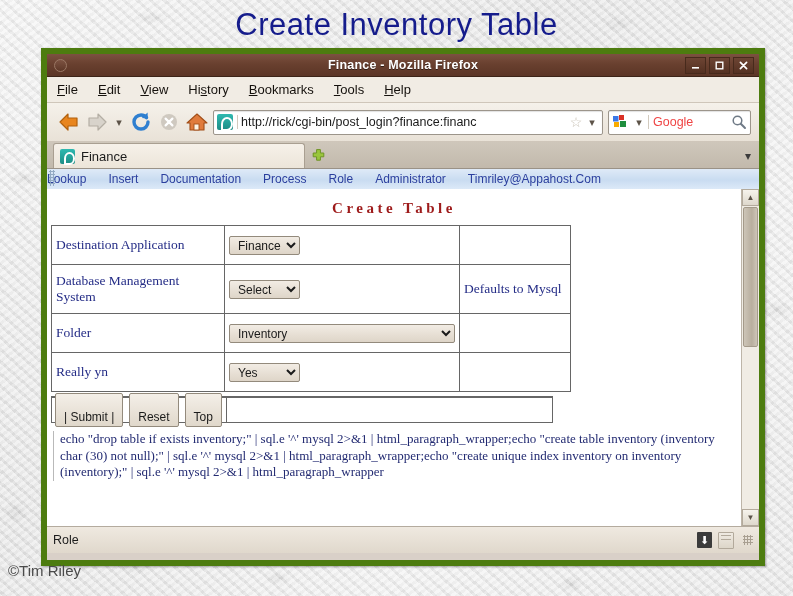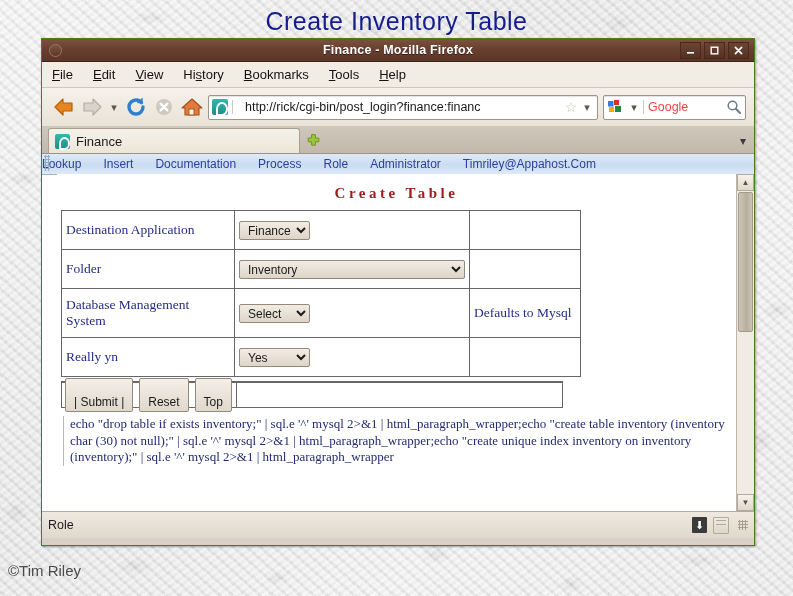--- a/index.html
+++ b/index.html
@@ -44,31 +44,31 @@
       repeating-linear-gradient(42deg, rgba(255,255,255,.45) 0 2px, rgba(185,185,185,.18) 2px 5px, rgba(255,255,255,.30) 5px 9px),
       repeating-linear-gradient(-37deg, rgba(255,255,255,.35) 0 3px, rgba(190,190,190,.14) 3px 6px);
     opacity: .85;
   }
 
   
   #page-title {
     position: absolute; left: 0; top: 7px; width: 793px;
     text-align: center;
     font-family: "Liberation Sans", sans-serif;
-    font-size: 25px; font-weight: normal;
+    font-size: 31px; font-weight: normal;
     color: #151c8c;
     letter-spacing: .5px;
     z-index: 3;
   }
 
   
   #browser-window {
-    position: absolute; left: 41px; top: 38px;
+    position: absolute; left: 41px; top: 48px;
     width: 712px; height: 506px;
-    border: 1px solid #4d7c0f;
+    border: 6px solid #4d7c0f;
     background: #d9d0c8;
     box-shadow: 1px 1px 2px rgba(0,0,0,.35);
     z-index: 4;
     overflow: hidden;
   }
   .titlebar {
     height: 22px;
     background: linear-gradient(180deg,#7c5140 0%, #69402f 45%, #5b3526 100%);
     border-bottom: 1px solid #3c2418;
     display: flex; align-items: center;
@@ -135,21 +135,21 @@
     border-radius: 2px; margin-right: 4px;
     position: relative;
   }
   .url-favicon:after{
     content:""; position:absolute; left:4px; top:3px; width:8px; height:10px;
     border:2px solid #ffffff; border-left-color:#ffffff; border-radius: 50% 50% 50% 0;
   }
   .url-text {
     flex: 1 1 auto; font-size: 12.5px; color: #1a1a1a;
     white-space: nowrap; overflow: hidden;
-    border-left: 1px solid #d2cabe; padding-left: 12px;
+    border-left: 1px solid #d2cabe; padding-left: 3px;
   }
   .url-star { width: 18px; text-align: center; color: #c9c2b6; font-size: 14px; }
   .url-drop { width: 14px; text-align: center; color: #5d5348; font-size: 11px; }
 
   .searchbar {
     width: 135px; height: 23px; flex: none;
     background: #ffffff; border: 1px solid #9c958b; border-radius: 2px;
     display: flex; align-items: center; padding: 0 3px;
     box-shadow: inset 0 1px 1px rgba(0,0,0,.12);
   }
@@ -222,21 +222,20 @@
     width: 13px; margin: 0 auto; height: 138px;
     background: linear-gradient(90deg,#cdc5b7,#b8ae9e 60%,#cdc5b7);
     border: 1px solid #a49a8a; border-radius: 2px;
   }
 
   .doc {
     position: absolute; left:0; right: 18px; top: 20px; bottom: 0;
     overflow: hidden;
     background: #ffffff;
     font-family: "Liberation Serif", serif;
-    margin-left: 15px;
   }
   .create-title {
     text-align: center;
     color: #9e1b1b;
     font-family: "Liberation Serif", serif;
     font-weight: bold;
     font-size: 15px;
     letter-spacing: 3.5px;
     padding: 11px 0 8px 0;
   }
@@ -485,36 +484,36 @@
             <tr>
           <td class="c-label">Destination Application</td>
           <td class="c-field">
             <select class="w-auto">
               <option>Finance</option>
             </select>
           </td>
           <td class="c-note"></td>
         </tr>
         <tr>
+          <td class="c-label">Database Management System</td>
+          <td class="c-field">
+            <select class="w-auto">
+              <option>Select</option>
+            </select>
+          </td>
+          <td class="c-note">Defaults to Mysql</td>
+        </tr>
+        <tr>
           <td class="c-label">Folder</td>
           <td class="c-field">
             <select class="w-full">
               <option>Inventory</option>
             </select>
           </td>
           <td class="c-note"></td>
-        </tr>
-        <tr>
-          <td class="c-label">Database Management System</td>
-          <td class="c-field">
-            <select class="w-auto">
-              <option>Select</option>
-            </select>
-          </td>
-          <td class="c-note">Defaults to Mysql</td>
         </tr>
         <tr>
           <td class="c-label">Really yn</td>
           <td class="c-field">
             <select class="w-auto">
               <option>Yes</option>
             </select>
           </td>
           <td class="c-note"></td>
         </tr>

